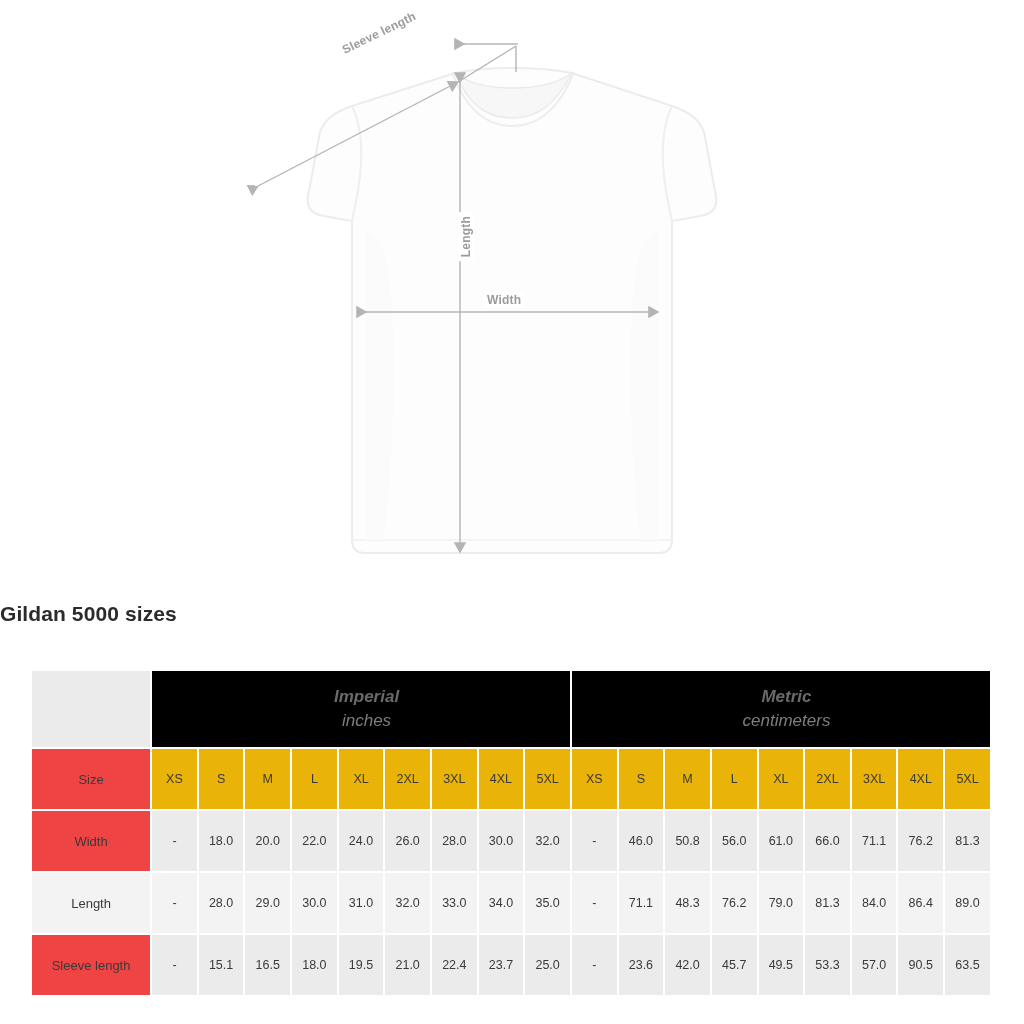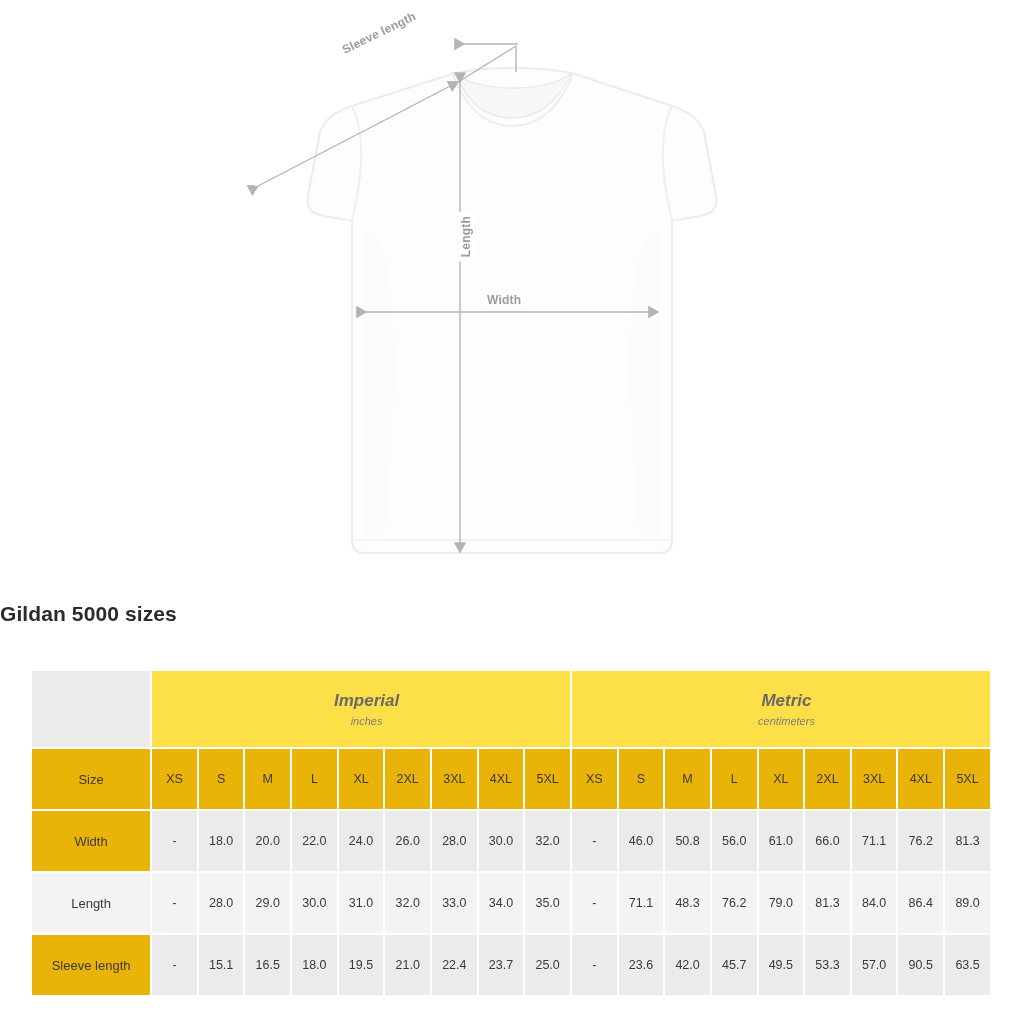--- a/index.html
+++ b/index.html
@@ -95,42 +95,42 @@
   }
   table.size-table td,
   table.size-table th {
     border-right: 2px solid #ffffff;
     border-bottom: 2px solid #ffffff;
     text-align: center;
     vertical-align: middle;
     font-weight: normal;
   }
   .unit-head {
-    background: #fde047;
+    background: #000000;
     height: 74px;
     color: #6e6e6e;
     padding-left: 12px;
   }
   .unit-head .u-name {
     font-size: 17px;
     font-style: italic;
     font-weight: bold;
     color: #6a6a6a;
   }
   .unit-head .u-sub {
-    font-size: 11px;
+    font-size: 17px;
     font-style: italic;
     color: #7d7d7d;
     margin-top: 4px;
   }
   .corner-cell {
     background: #ebebeb;
   }
   .row-label {
-    background: #eab308;
+    background: #ef4444;
     font-weight: bold;
     font-size: 13px;
     color: #3a3a3a;
     width: 120px;
     height: 58px;
   }
   .size-head {
     background: #eab308;
     font-weight: bold;
     font-size: 12.5px;

